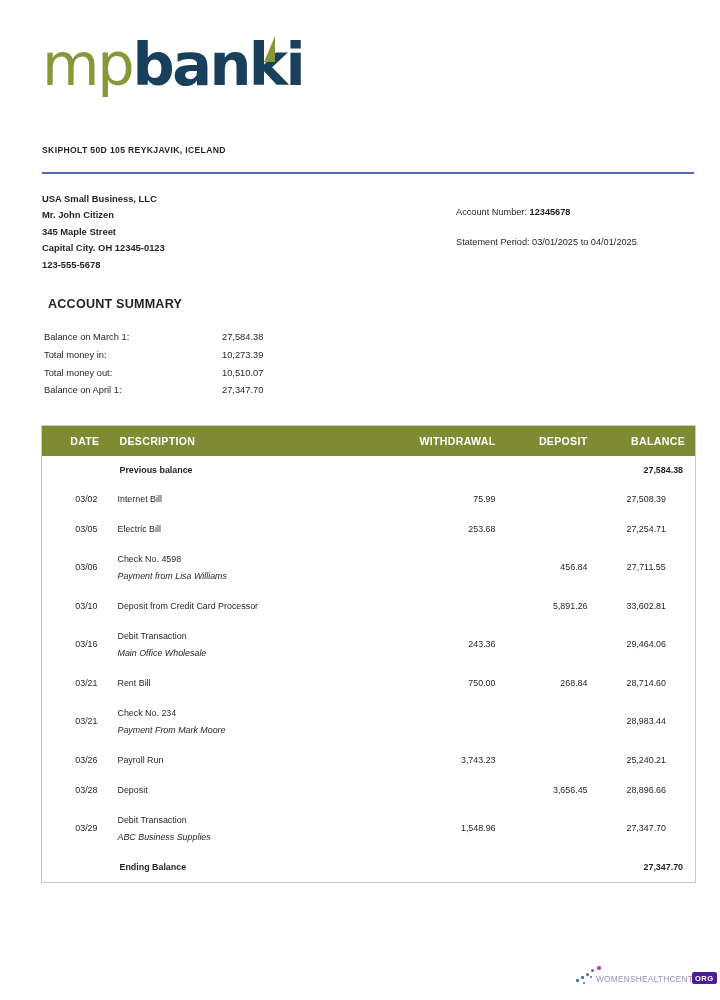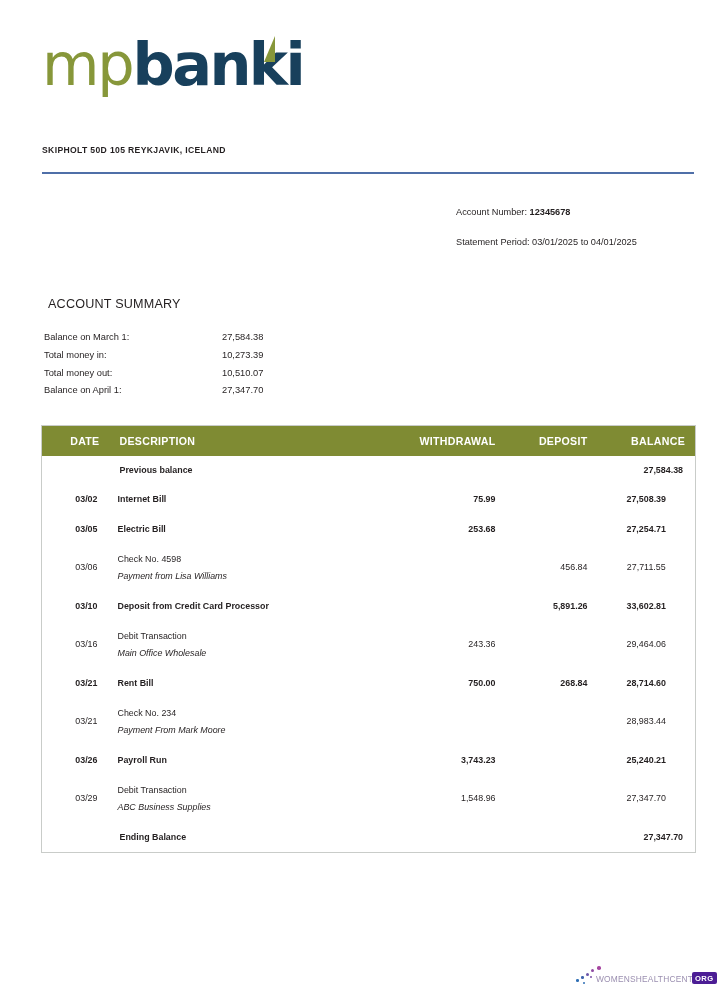--- a/index.html
+++ b/index.html
@@ -91,21 +91,21 @@
   }
   .acct-block .val { font-weight: 700; }
   .acct-period { margin-top: 14px; }
 
   
   .summary-title {
     position: absolute;
     left: 40px;
     top: 297px;
     font-size: 12.6px;
-    font-weight: 400;
+    font-weight: 700;
     letter-spacing: 0.2px;
   }
   .summary-table {
     position: absolute;
     left: 36px;
     top: 329px;
     font-size: 9.3px;
     line-height: 17.8px;
     border-collapse: collapse;
   }
@@ -156,21 +156,21 @@
   .row-prev td.n, .row-end td.n { text-align: right; padding-right: 12px; }
   .row-end td { height: 31px; }
 
   .txn tbody td {
     font-size: 8.9px;
     color: #231f20;
     padding: 0 10px;
     vertical-align: middle;
     background: #ffffff;
   }
-  .txn tbody tr.t-row td { height: 30px; font-weight: bold; }
+  .txn tbody tr.t-row td { height: 30px; }
   .txn tbody tr.t-row2 td { height: 47px; }
 
   td.cell-date { text-align: right; padding-right: 8px; font-size: 9px; }
   td.cell-desc { text-align: left; padding-left: 12px; }
   td.cell-num  { text-align: right; padding-right: 12px; }
   td.cell-bal  { text-align: center; padding-right: 12px; }
 
   .desc-main { display: block; }
   .desc-sub  { display: block; font-style: italic; margin-top: 7px; }
   .wd-offset { vertical-align: top; padding-top: 11px; }
@@ -221,20 +221,27 @@
 <div class="page">
 
   <div class="logo-block">
     <div class="logo-text"><span class="logo-mp">mp</span><span class="logo-banki">banki</span></div>
     <div class="logo-sail"></div>
   </div>
 
   <div class="bank-address">SKIPHOLT 50D 105 REYKJAVIK, ICELAND</div>
   <div class="top-rule"></div>
 
+  <div class="cust-block">
+    <div>USA Small Business, LLC</div>
+    <div>Mr. John Citizen</div>
+    <div>345 Maple Street</div>
+    <div>Capital City. OH 12345-0123</div>
+    <div>123-555-5678</div>
+  </div>
 
   <div class="acct-block">
     <div><span>Account Number:</span> <span class="val">12345678</span></div>
     <div class="acct-period">Statement Period: 03/01/2025 to 04/01/2025</div>
   </div>
 
   <div class="summary-title">ACCOUNT SUMMARY</div>
   <table class="summary-table">
     <tbody>
       <tr>
@@ -349,20 +356,27 @@
       </tr>
 
       <tr class="t-row">
         <td class="cell-date">03/26</td>
         <td class="cell-desc">Payroll Run</td>
         <td class="cell-num">3,743.23</td>
         <td class="cell-num"></td>
         <td class="cell-bal">25,240.21</td>
       </tr>
 
+      <tr class="t-row">
+        <td class="cell-date">03/28</td>
+        <td class="cell-desc">Deposit</td>
+        <td class="cell-num"></td>
+        <td class="cell-num">3,656.45</td>
+        <td class="cell-bal">28,896.66</td>
+      </tr>
 
       <tr class="t-row2">
         <td class="cell-date">03/29</td>
         <td class="cell-desc">
           <span class="desc-main">Debit Transaction</span>
           <span class="desc-sub">ABC Business Supplies</span>
         </td>
         <td class="cell-num wd-offset">1,548.96</td>
         <td class="cell-num dep-offset"></td>
         <td class="cell-bal bal-offset">27,347.70</td>

